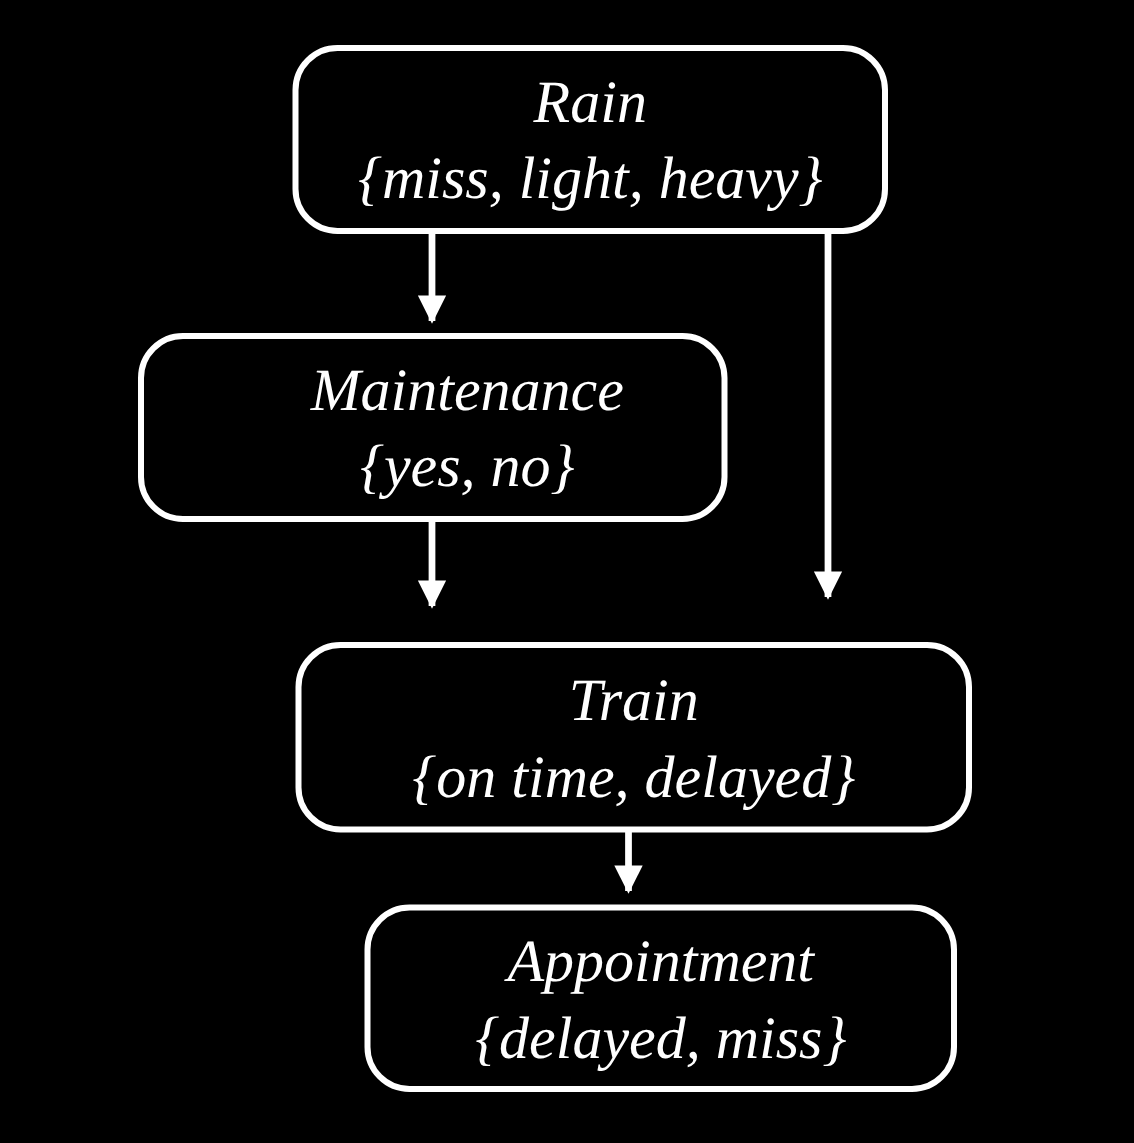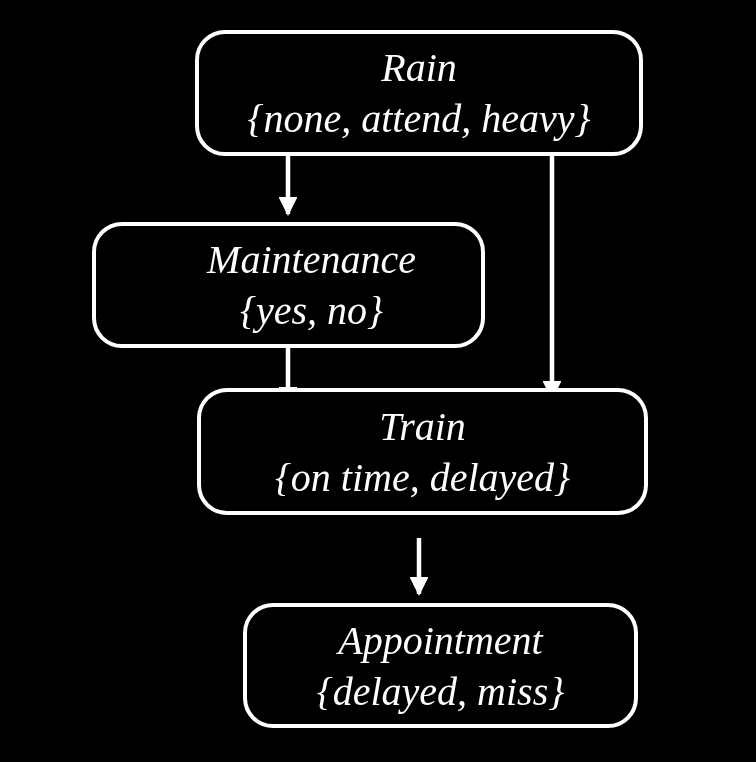--- a/index.html
+++ b/index.html
@@ -32,23 +32,23 @@
     display: flex;
     flex-direction: column;
     align-items: center;
     justify-content: center;
     font-style: italic;
     font-size: 40px;
     line-height: 51px;
     text-align: center;
     white-space: nowrap;
   }
-  .node-rain        { left: 195px; top: 30px;  width: 448px; height: 126px; }
+  .node-rain        { left: 195px; top: 30px;  width: 397px; height: 126px; }
   .node-maintenance { left: 92px;  top: 222px; width: 393px; height: 126px; padding-left: 46px; }
-  .node-train       { left: 197px; top: 388px; width: 451px; height: 127px; }
+  .node-train       { left: 197px; top: 428px; width: 451px; height: 127px; }
   .node-appointment { left: 243px; top: 603px; width: 395px; height: 125px; }
   .edge {
     stroke: #ffffff;
     stroke-width: 4.5;
     fill: none;
   }
 </style>
 </head>
 <body>
 
@@ -61,21 +61,21 @@
       </marker>
     </defs>
     <line class="edge" x1="288" y1="156" x2="288" y2="214" marker-end="url(#arrowhead)"></line>
     <line class="edge" x1="552" y1="155" x2="552" y2="398" marker-end="url(#arrowhead)"></line>
     <line class="edge" x1="288" y1="347" x2="288" y2="404" marker-end="url(#arrowhead)"></line>
     <line class="edge" x1="419" y1="538" x2="419" y2="594" marker-end="url(#arrowhead)"></line>
   </svg>
 
   <div class="node node-rain">
     <span>Rain</span>
-    <span>{none, attend, heavy}</span>
+    <span>{miss, light, heavy}</span>
   </div>
 
   <div class="node node-maintenance">
     <span>Maintenance</span>
     <span>{yes, no}</span>
   </div>
 
   <div class="node node-train">
     <span>Train</span>
     <span>{on time, delayed}</span>

